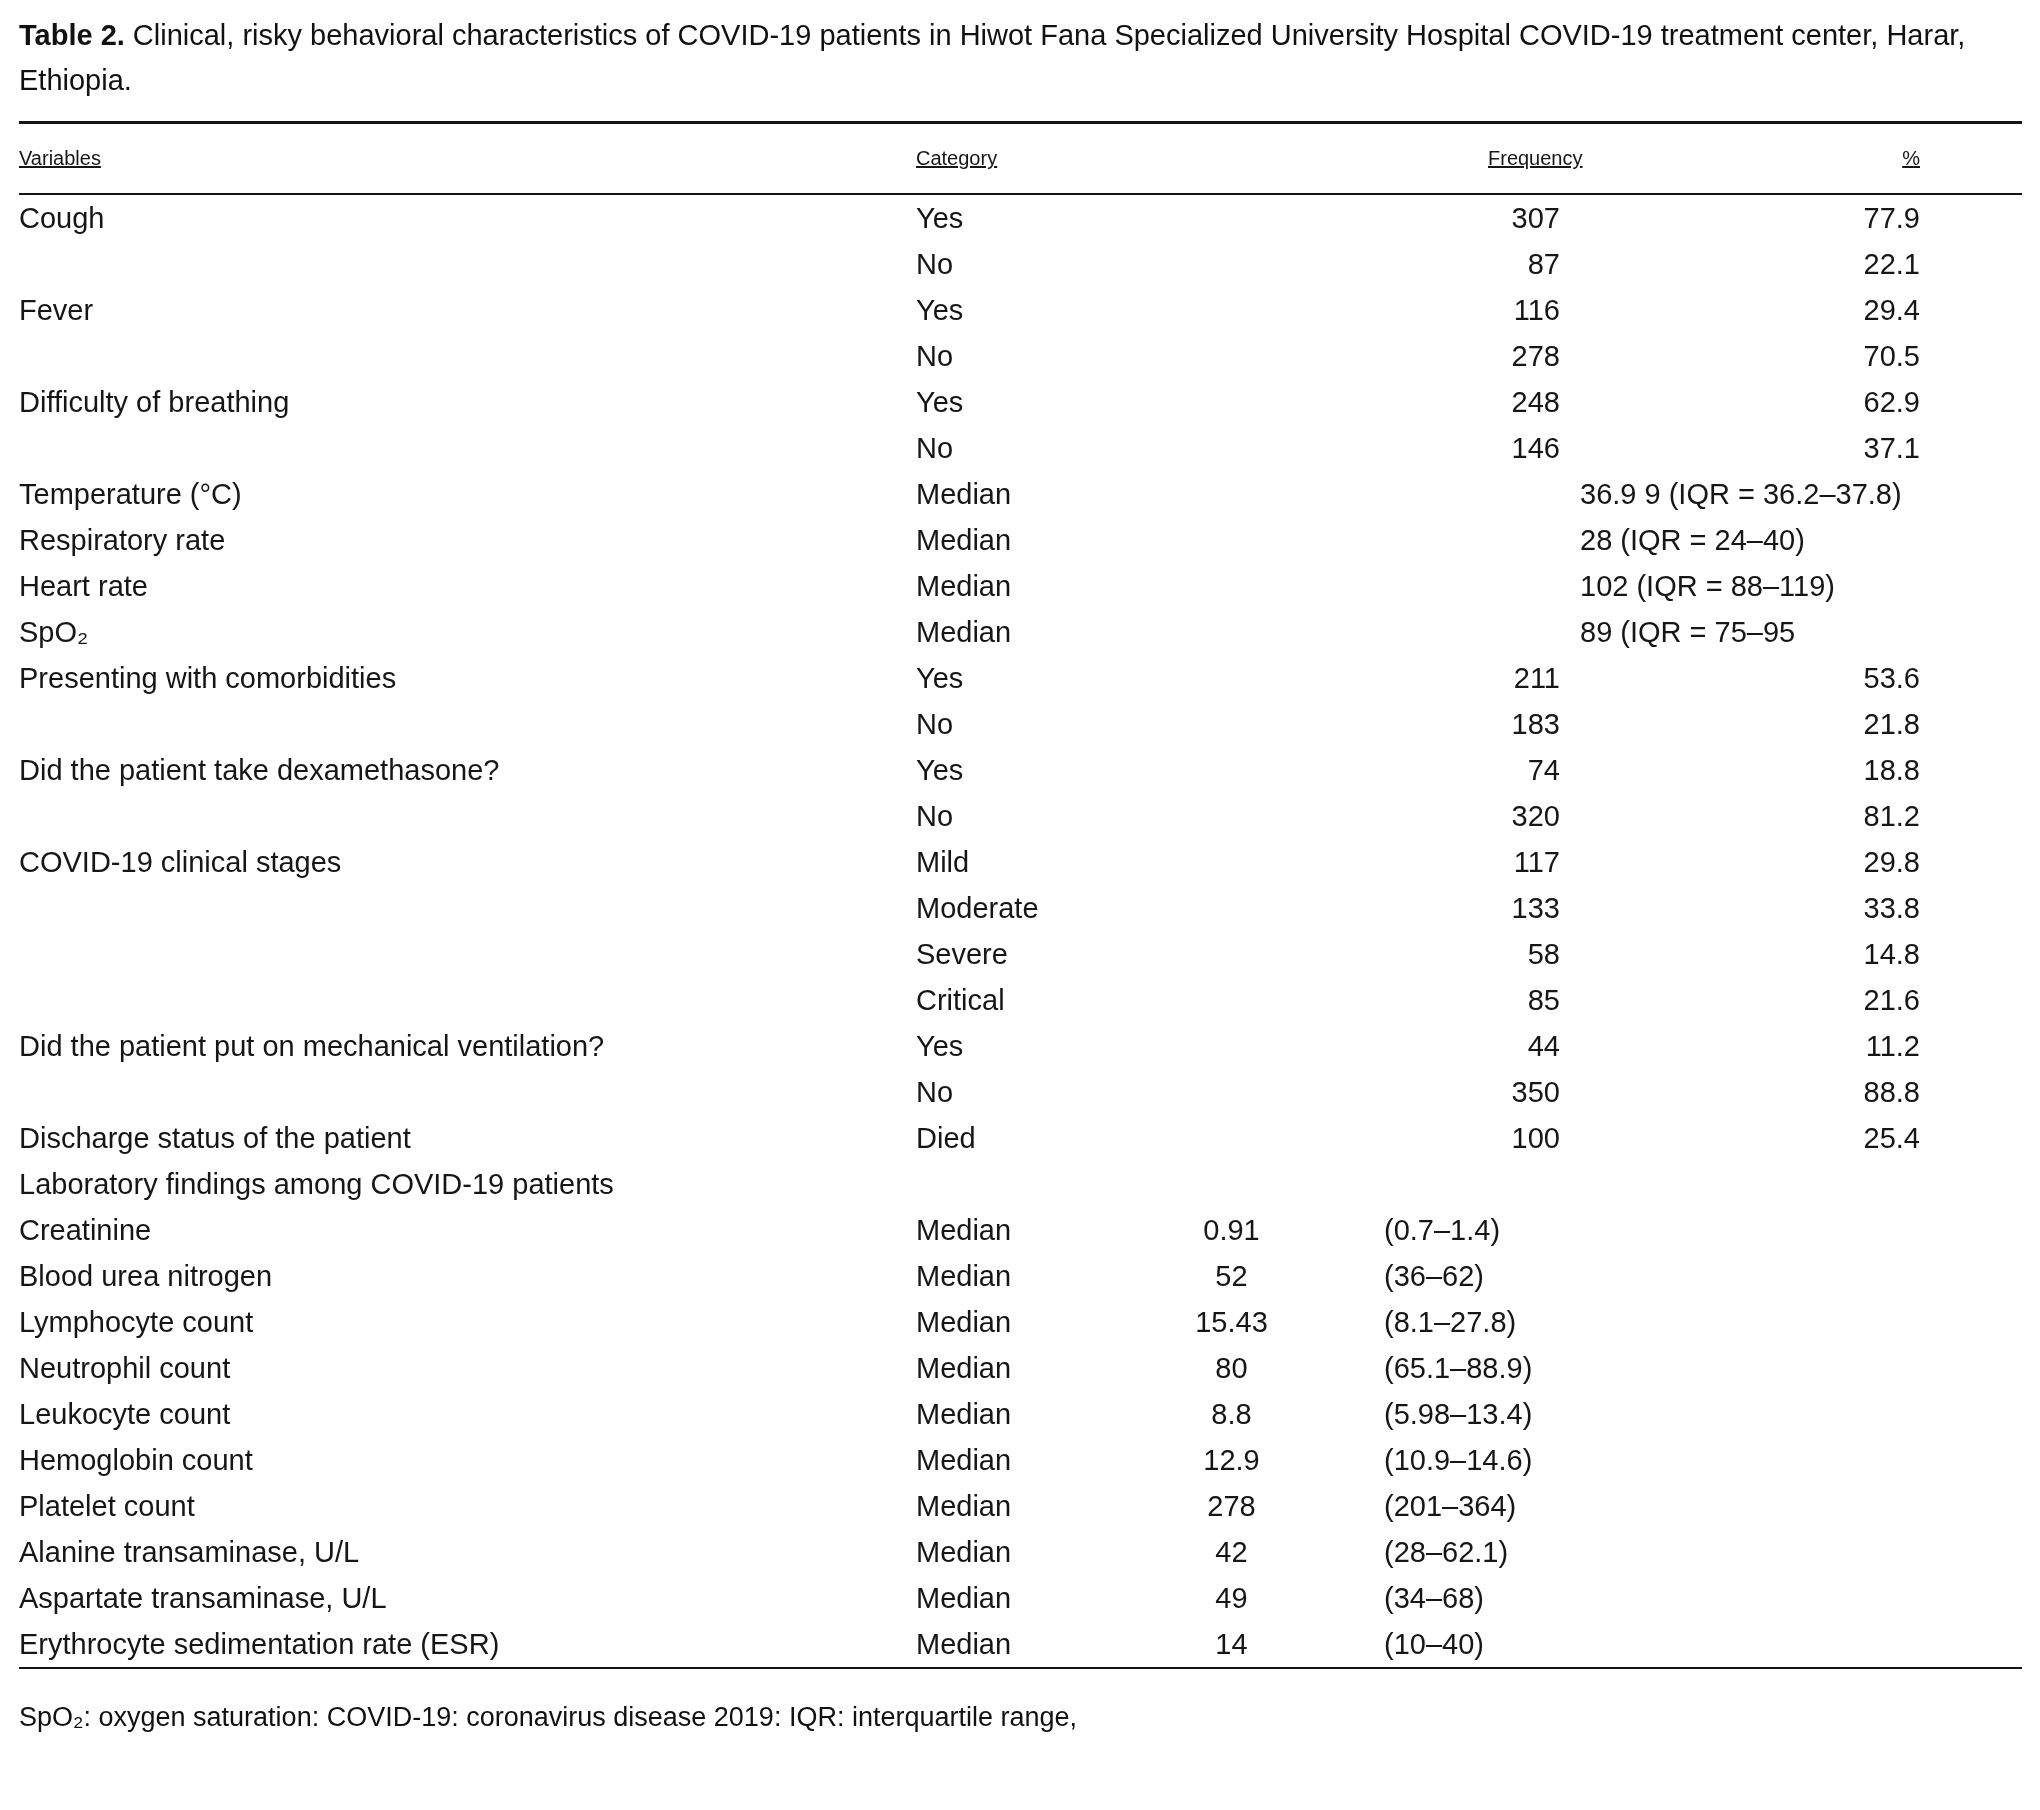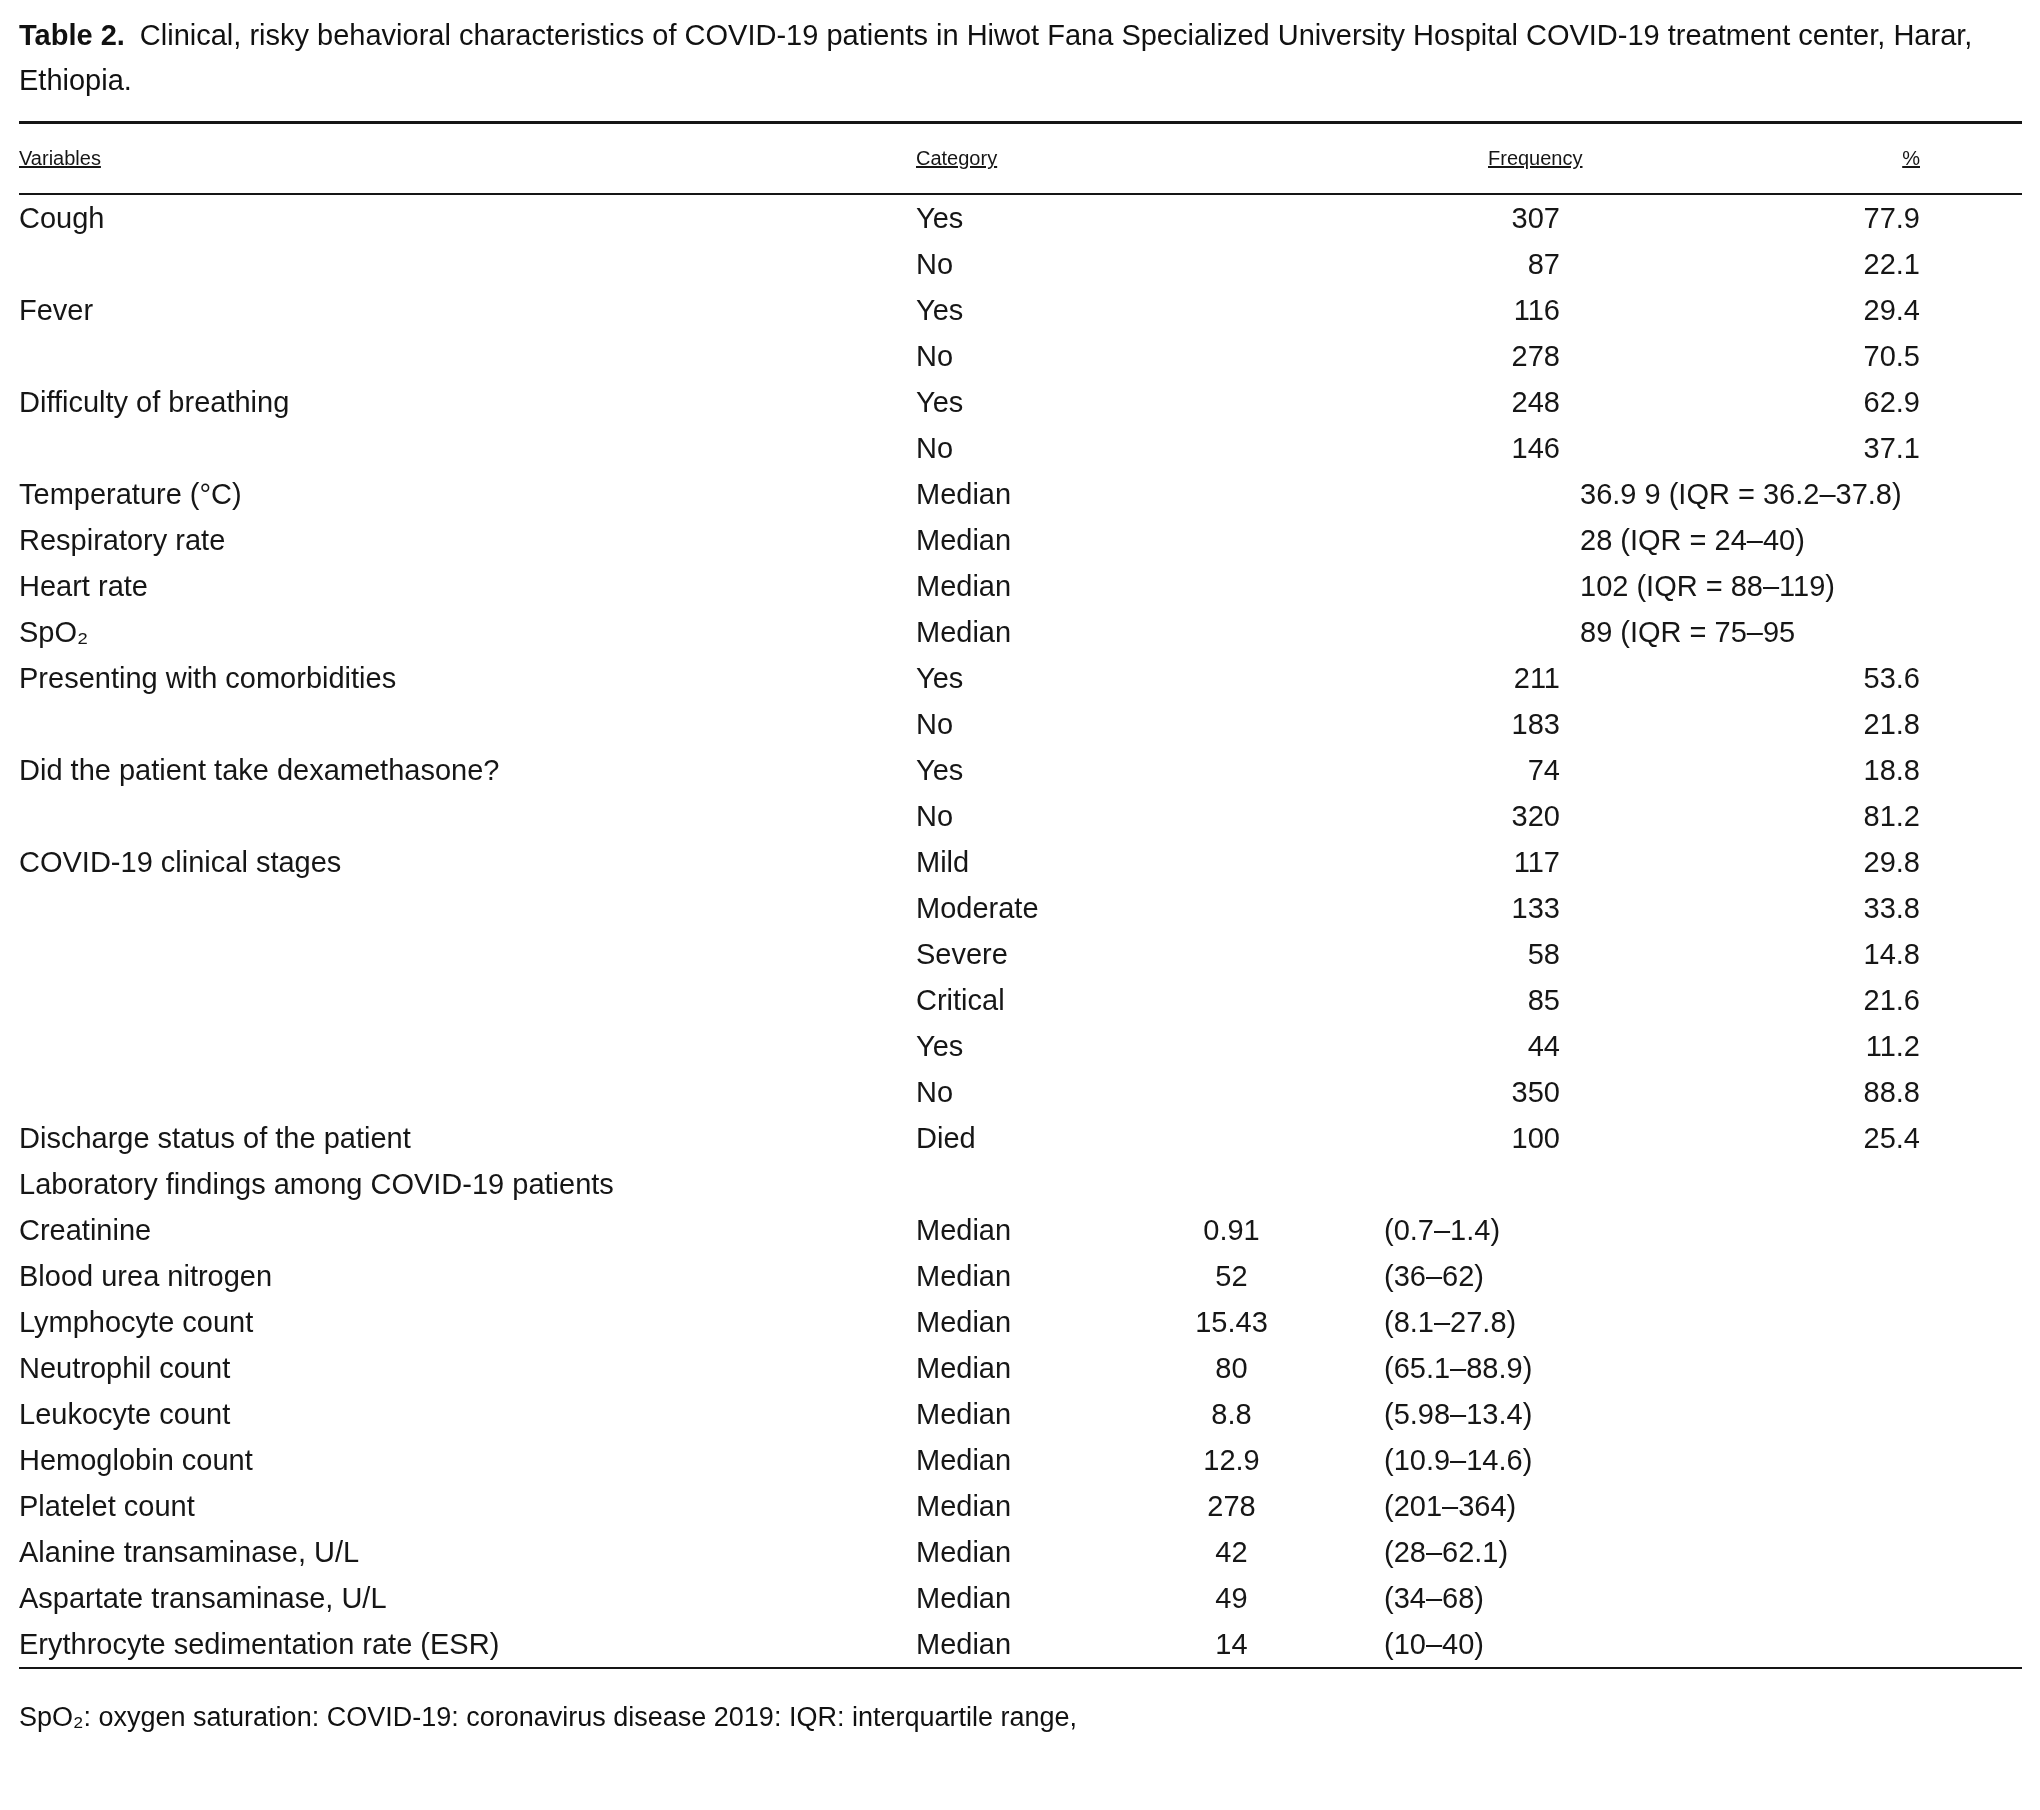--- a/index.html
+++ b/index.html
@@ -11,21 +11,21 @@
     box-sizing: border-box;
     background: #ffffff;
     overflow: hidden;
   }
   .title {
     margin: 13.4px 27px 0 19px;
     font-size: 29px;
     line-height: 45px;
     color: #111;
   }
-  .title .cap-label { font-weight: bold; margin-right: 15px; }
+  .title .cap-label { font-weight: bold; margin-right: 8px; }
   .rule { margin: 0 19px; height: 0; }
   .rule.thick  { border-top: 3.8px solid #151515; margin-top: 18px; }
   .rule.mid    { border-top: 2.9px solid #151515; }
   .rule.bottom { border-top: 2.9px solid #151515; }
   .hrow { position: relative; height: 69px; }
   .hrow span { position: absolute; line-height: 69px; white-space: nowrap; font-size: 20px; text-decoration: underline; }
   .row { position: relative; height: 46px; }
   .row span { position: absolute; top: 0; line-height: 46px; white-space: nowrap; font-size: 29px; }
   .c-var      { left: 19px; }
   .c-cat      { left: 916px; }
@@ -151,20 +151,21 @@
         <span class="c-cat">Severe</span>
         <span class="c-freq">58</span>
         <span class="c-pct">14.8</span>
       </div>
       <div class="row">
         <span class="c-cat">Critical</span>
         <span class="c-freq">85</span>
         <span class="c-pct">21.6</span>
       </div>
       <div class="row">
+        <span class="c-var">Did the patient put on mechanical ventilation?</span>
         <span class="c-cat">Yes</span>
         <span class="c-freq">44</span>
         <span class="c-pct">11.2</span>
       </div>
       <div class="row">
         <span class="c-cat">No</span>
         <span class="c-freq">350</span>
         <span class="c-pct">88.8</span>
       </div>
       <div class="row">

